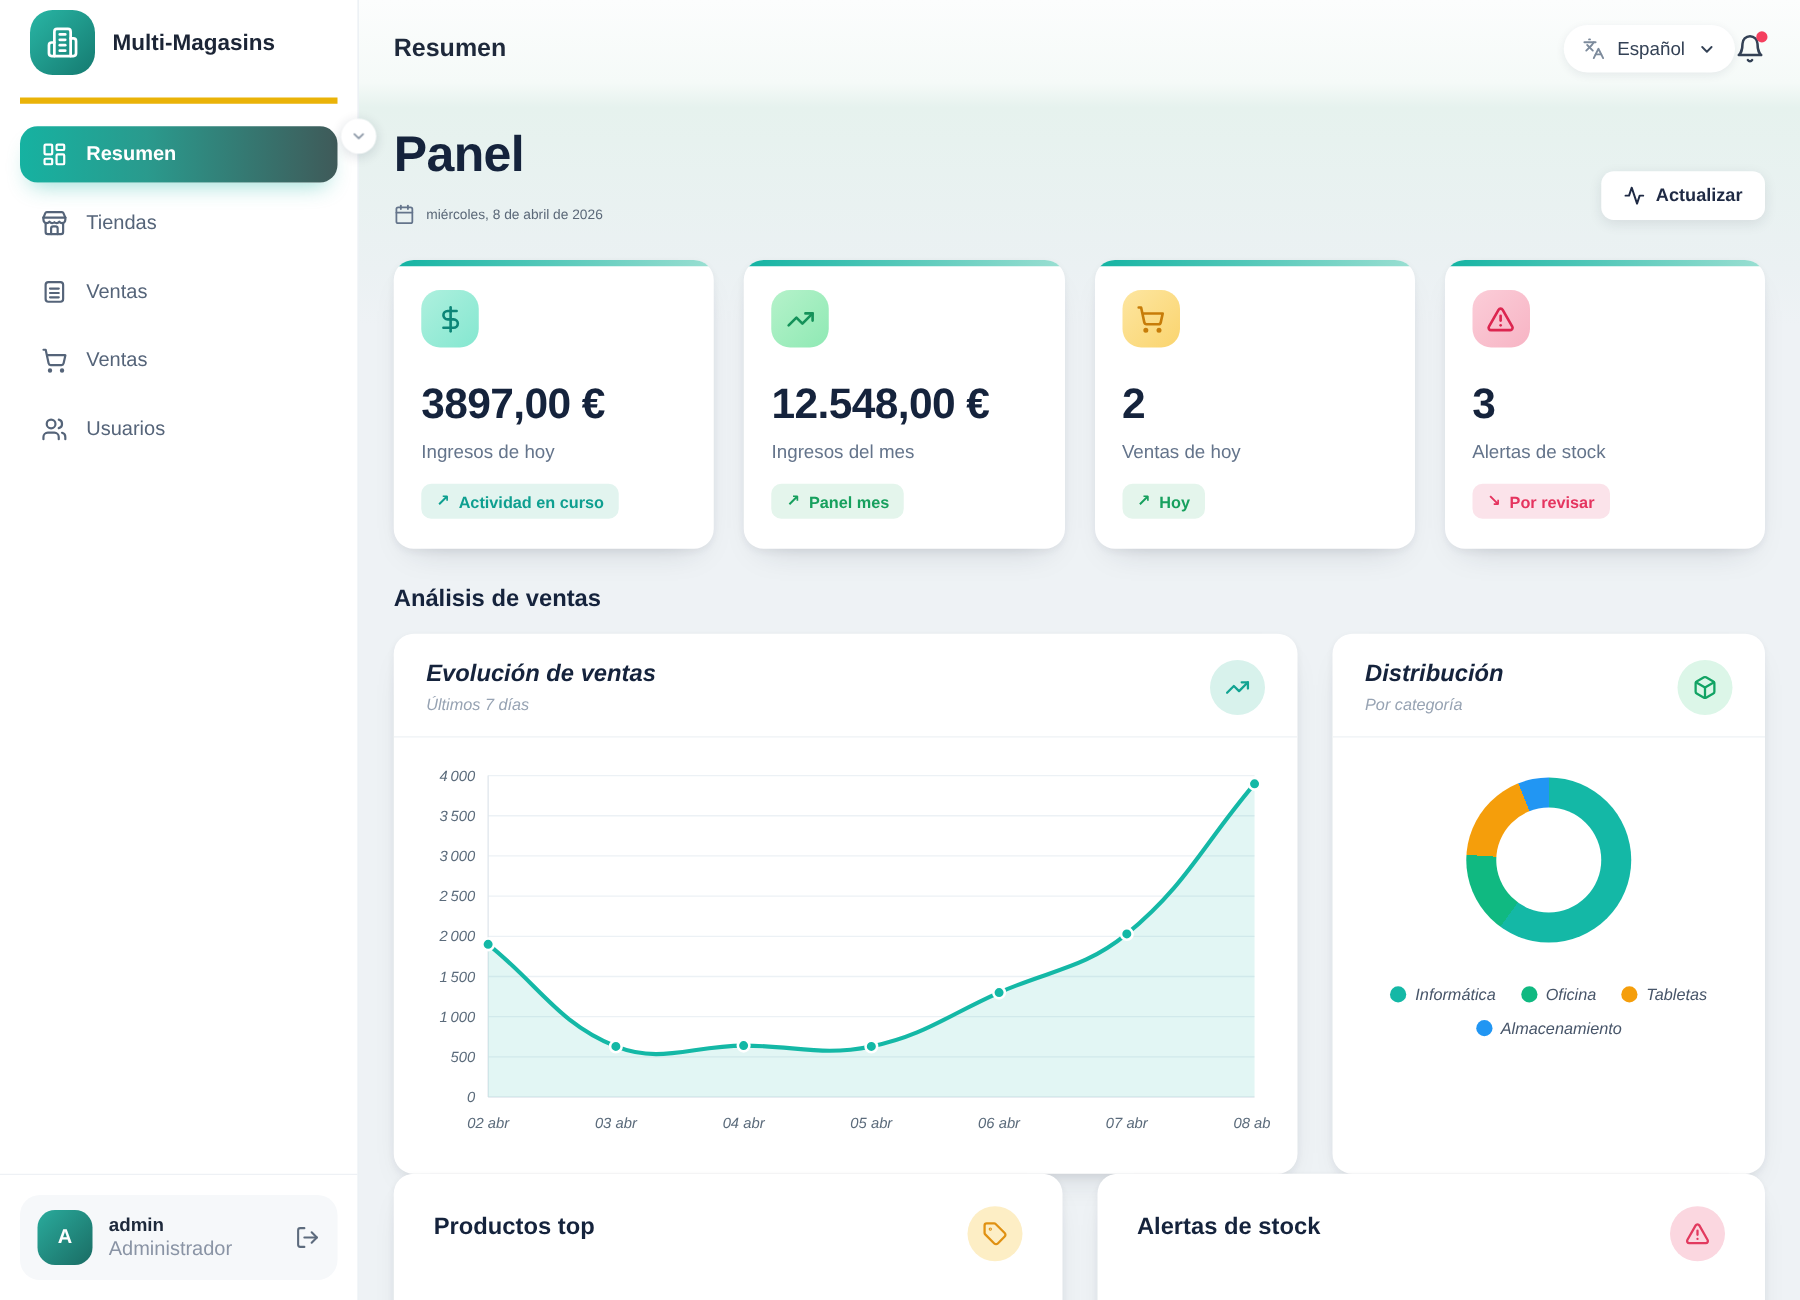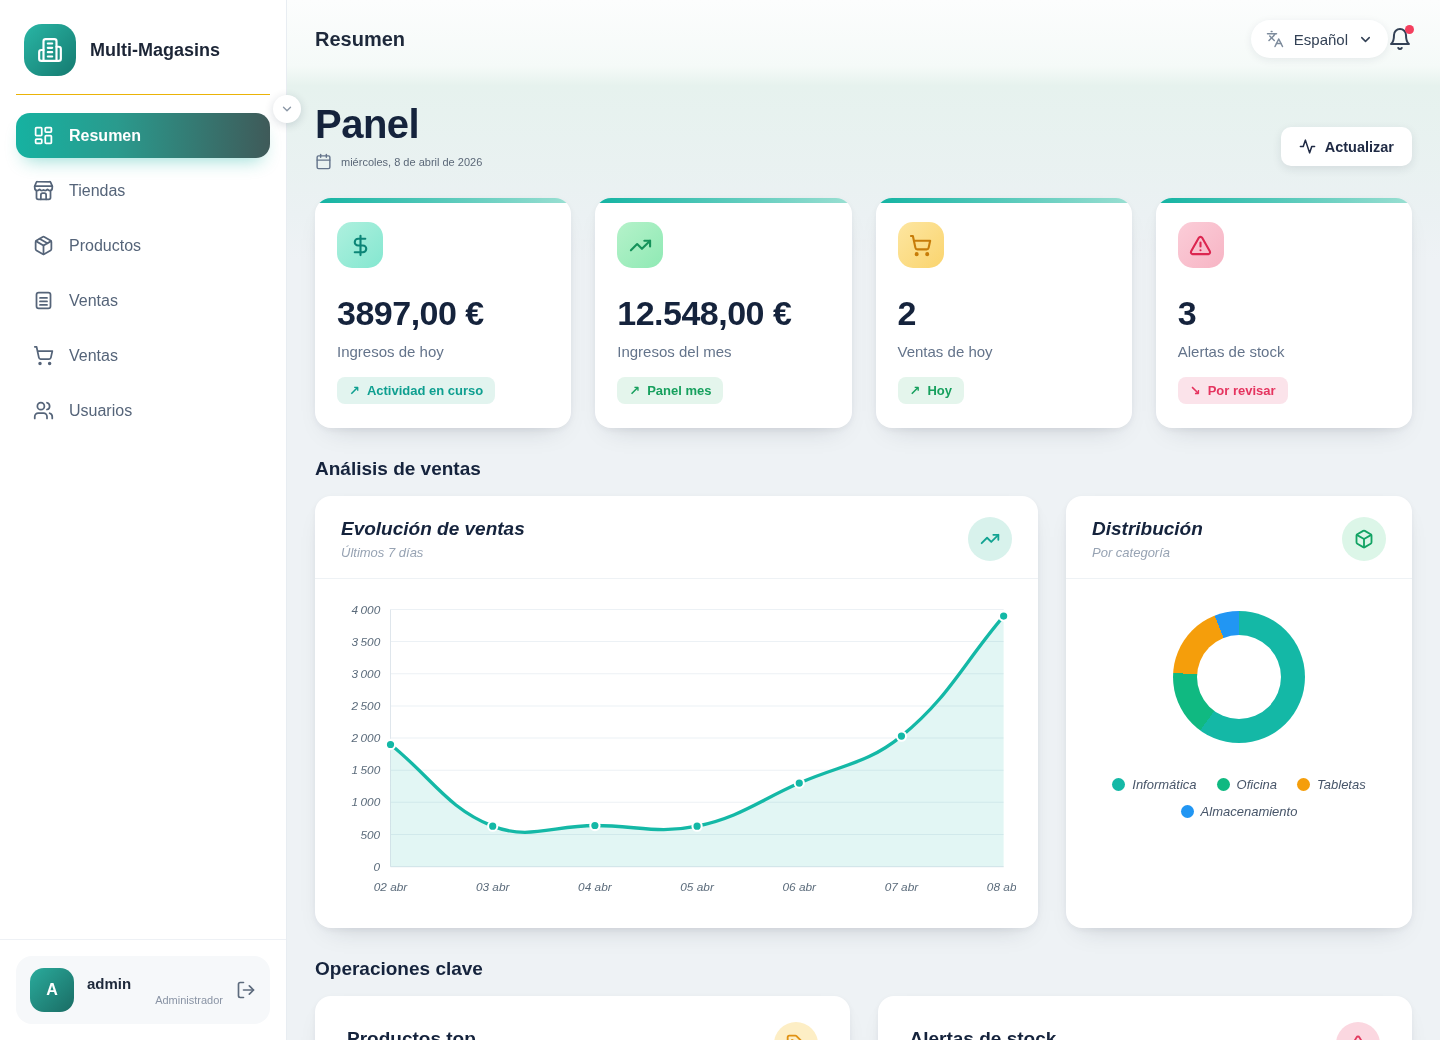--- a/index.html
+++ b/index.html
@@ -9,21 +9,21 @@
     background:#eef2f5; color:#15233c;
   }
   
   .sidebar {
     position:fixed; left:0; top:0; bottom:0; width:287px;
     background:#ffffff; border-right:1px solid #e8edf2;
     display:flex; flex-direction:column; z-index:5;
   }
   .brand-row {
     display:flex; align-items:center; gap:14px;
-    margin:0 16px; padding:24px 8px 18px; border-bottom:1px solid #eab308;
+    margin:0 16px; padding:8px 8px 18px; border-bottom:5px solid #eab308;
   }
   .brand-logo {
     width:52px; height:52px; border-radius:18px;
     background:linear-gradient(135deg,#29b6a5,#157a70);
     display:grid; place-items:center; color:#fff; flex:0 0 auto;
   }
   .brand-name { font-size:18px; font-weight:700; color:#1c2536; }
   .nav { flex:1; padding:18px 16px 0; }
   .nav-item {
     display:flex; align-items:center; gap:15px;
@@ -42,21 +42,21 @@
     background:#f6f8fa; border-radius:16px; padding:12px 14px;
   }
   .avatar {
     width:44px; height:44px; border-radius:14px;
     background:linear-gradient(135deg,#2aab9c,#1a6c64);
     color:#fff; font-weight:700; font-size:16px;
     display:grid; place-items:center; flex:0 0 auto;
   }
   .user-meta { flex:1; min-width:0; }
   .user-name { font-size:15px; font-weight:700; color:#1e293b; }
-  .user-role { font-size:11px; color:#8a94a5; margin-top:2px;text-align:right; }
+  .user-role { font-size:16px; color:#8a94a5; margin-top:2px; }
   .logout-btn { background:none; border:none; color:#5d6b7d; cursor:pointer; display:grid; place-items:center; }
   .collapse-btn {
     position:fixed; left:273px; top:95px; width:28px; height:28px;
     border-radius:50%; background:#fff; border:none; z-index:6;
     box-shadow:0 2px 10px rgba(15,40,60,.16); color:#8b97a6;
     display:grid; place-items:center; cursor:pointer;
   }
   
   .main {
     margin-left:287px; height:1040px; overflow:hidden;
@@ -72,21 +72,21 @@
     display:flex; align-items:center; gap:10px; height:38px;
     background:#fff; border:none; border-radius:20px; padding:0 15px;
     box-shadow:0 2px 8px rgba(30,41,59,.08); cursor:pointer;
     font-family:inherit;
   }
   .lang-pill .lang-label { font-size:15px; color:#334155; }
   .bell-btn { position:relative; background:none; border:none; color:#334155; cursor:pointer; display:grid; place-items:center; }
   .bell-dot { position:absolute; top:-2px; right:-2px; width:9px; height:9px; border-radius:50%; background:#f43f5e; }
   
   .hero { display:flex; justify-content:space-between; align-items:flex-end; padding:24px 28px 22px; }
-  .hero h1 { font-size:40px; font-weight:800; letter-spacing:-.5px; color:#15233c; margin-bottom:6px; }
+  .hero h1 { font-size:40px; font-weight:800; letter-spacing:-.5px; color:#15233c; margin-bottom:16px; }
   .date-row { display:flex; align-items:center; gap:9px; color:#5b6878; font-size:11px; }
   .refresh-btn {
     display:flex; align-items:center; gap:9px; background:#fff; border:none;
     border-radius:10px; padding:11px 18px; font-family:inherit;
     font-size:14.5px; font-weight:700; color:#1f2a44; cursor:pointer;
     box-shadow:0 3px 10px rgba(30,41,59,.10); margin-bottom:4px;
   }
   
   .stats { display:grid; grid-template-columns:repeat(4,1fr); gap:24px; margin:6px 28px 0; }
   .card {
@@ -167,29 +167,20 @@
     </div>
     <div class="nav-item">
       <svg width="21" height="21" viewBox="0 0 24 24" fill="none" stroke="currentColor" stroke-width="2" stroke-linecap="round" stroke-linejoin="round">
           <path d="M4 12v8a2 2 0 0 0 2 2h12a2 2 0 0 0 2-2v-8"></path>
           <path d="m2 7 1.7-4.1A1.5 1.5 0 0 1 5.1 2h13.8a1.5 1.5 0 0 1 1.4.9L22 7"></path>
           <path d="M2 7h20"></path>
           <path d="M22 7v2a3 3 0 0 1-3 3 3 3 0 0 1-2.5-1.3A3 3 0 0 1 14 12a3 3 0 0 1-2-.8 3 3 0 0 1-2 .8 3 3 0 0 1-2.5-1.3A3 3 0 0 1 5 12a3 3 0 0 1-3-3V7"></path>
           <path d="M9 22v-5a2 2 0 0 1 2-2h2a2 2 0 0 1 2 2v5"></path>
         </svg>
       <span>Tiendas</span>
-    </div>
-    <div class="nav-item">
-      <svg width="21" height="21" viewBox="0 0 24 24" fill="none" stroke="currentColor" stroke-width="2" stroke-linecap="round" stroke-linejoin="round">
-          <path d="M11 21.73a2 2 0 0 0 2 0l7-4A2 2 0 0 0 21 16V8a2 2 0 0 0-1-1.73l-7-4a2 2 0 0 0-2 0l-7 4A2 2 0 0 0 3 8v8a2 2 0 0 0 1 1.73z"></path>
-          <path d="M12 22V12"></path>
-          <path d="m3.3 7 8.7 5 8.7-5"></path>
-          <path d="m7.5 4.27 9 5.15"></path>
-        </svg>
-      <span>Productos</span>
     </div>
     <div class="nav-item">
       <svg width="21" height="21" viewBox="0 0 24 24" fill="none" stroke="currentColor" stroke-width="2" stroke-linecap="round" stroke-linejoin="round">
           <rect x="4" y="3" width="16" height="18" rx="2.5"></rect>
           <path d="M8 9h8"></path>
           <path d="M8 13h8"></path>
           <path d="M8 17h8"></path>
         </svg>
       <span>Ventas</span>
     </div>
@@ -442,21 +433,20 @@
             <span>Tabletas</span>
           </div>
         <div class="legend-item">
             <span class="legend-dot" style="background: rgb(33, 150, 243);"></span>
             <span>Almacenamiento</span>
           </div>
       </div>
     </div>
   </section>
 
-  <h2 class="section-title">Operaciones clave</h2>
 
   <section class="bottom-row">
     <div class="card bottom-card">
       <h3>Productos top</h3>
       <div class="head-circle hc-amber">
         <svg width="20" height="20" viewBox="0 0 24 24" fill="none" stroke="currentColor" stroke-width="2.2" stroke-linecap="round" stroke-linejoin="round">
             <path d="M12.6 2.6A2 2 0 0 0 11.2 2H4a2 2 0 0 0-2 2v7.2a2 2 0 0 0 .6 1.4l8.7 8.7a2.4 2.4 0 0 0 3.4 0l6.6-6.6a2.4 2.4 0 0 0 0-3.4z"></path>
             <circle cx="7.5" cy="7.5" r=".5"></circle>
           </svg>
       </div>

